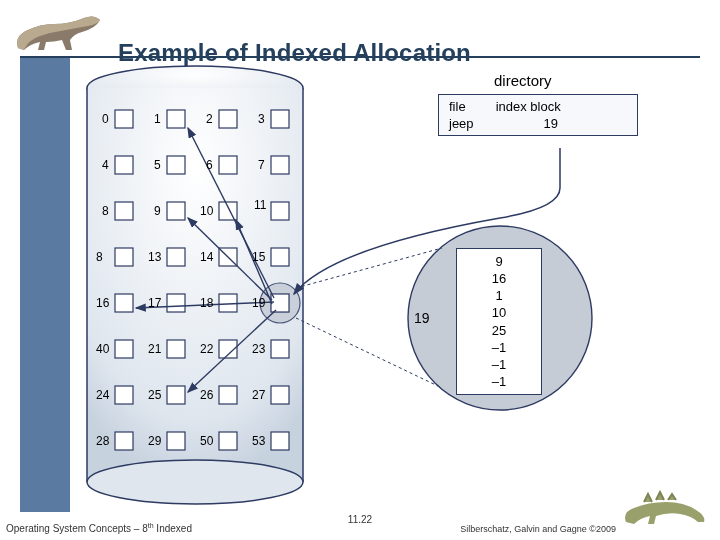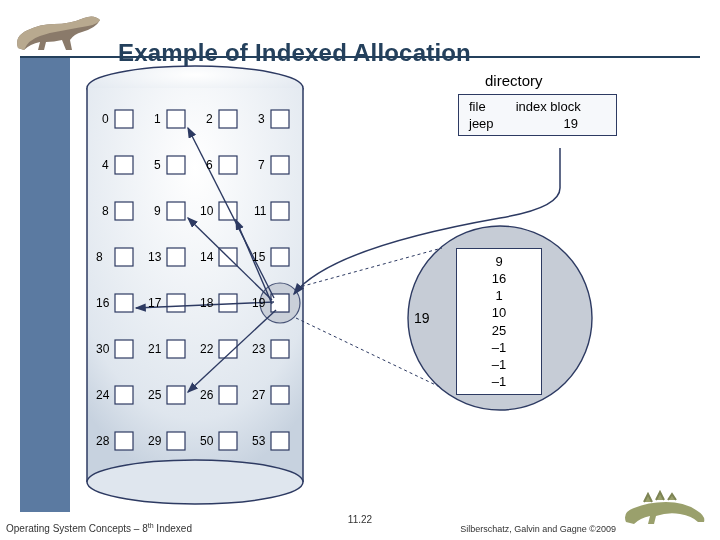--- a/index.html
+++ b/index.html
@@ -152,50 +152,50 @@
   <span class="lbl small" style="left:188px; top:54px">3</span>
 
   <span class="lbl small" style="left:32px; top:100px">4</span>
   <span class="lbl small" style="left:84px; top:100px">5</span>
   <span class="lbl small" style="left:136px; top:100px">6</span>
   <span class="lbl small" style="left:188px; top:100px">7</span>
 
   <span class="lbl small" style="left:32px; top:146px">8</span>
   <span class="lbl small" style="left:84px; top:146px">9</span>
   <span class="lbl small" style="left:130px; top:146px">10</span>
-  <span class="lbl small" style="left:184px; top:146px">11</span>
+  <span class="lbl small" style="left:184px; top:140px">11</span>
 
   <span class="lbl small" style="left:26px; top:192px">8</span>
   <span class="lbl small" style="left:78px; top:192px">13</span>
   <span class="lbl small" style="left:130px; top:192px">14</span>
   <span class="lbl small" style="left:182px; top:192px">15</span>
 
   <span class="lbl small" style="left:26px; top:238px">16</span>
   <span class="lbl small" style="left:78px; top:238px">17</span>
   <span class="lbl small" style="left:130px; top:238px">18</span>
   <span class="lbl small" style="left:182px; top:238px">19</span>
 
-  <span class="lbl small" style="left:26px; top:284px">30</span>
+  <span class="lbl small" style="left:26px; top:284px">40</span>
   <span class="lbl small" style="left:78px; top:284px">21</span>
   <span class="lbl small" style="left:130px; top:284px">22</span>
   <span class="lbl small" style="left:182px; top:284px">23</span>
 
   <span class="lbl small" style="left:26px; top:330px">24</span>
   <span class="lbl small" style="left:78px; top:330px">25</span>
   <span class="lbl small" style="left:130px; top:330px">26</span>
   <span class="lbl small" style="left:182px; top:330px">27</span>
 
   <span class="lbl small" style="left:26px; top:376px">28</span>
   <span class="lbl small" style="left:78px; top:376px">29</span>
   <span class="lbl small" style="left:130px; top:376px">50</span>
   <span class="lbl small" style="left:182px; top:376px">53</span>
 
-  <span class="directory-label" style="left:415px; top:14px">directory</span>
-
-  <div class="dir-box" style="left:388px; top:36px; width:159px">
+  <span class="directory-label" style="left:424px; top:14px">directory</span>
+
+  <div class="dir-box" style="left:368px; top:36px; width:200px">
     <div class="hdr">
       <span>file</span>
       <span>index block</span>
     </div>
     <div class="row">
       <span>jeep</span>
       <span style="margin-left:36px">19</span>
     </div>
   </div>
 

